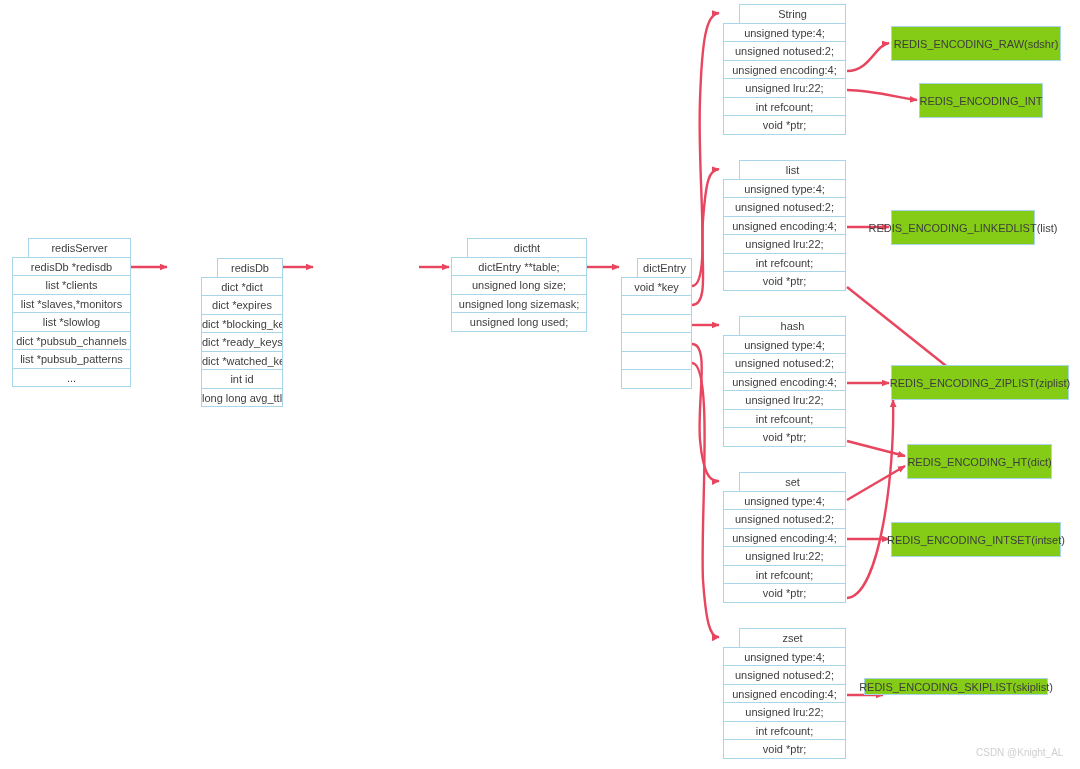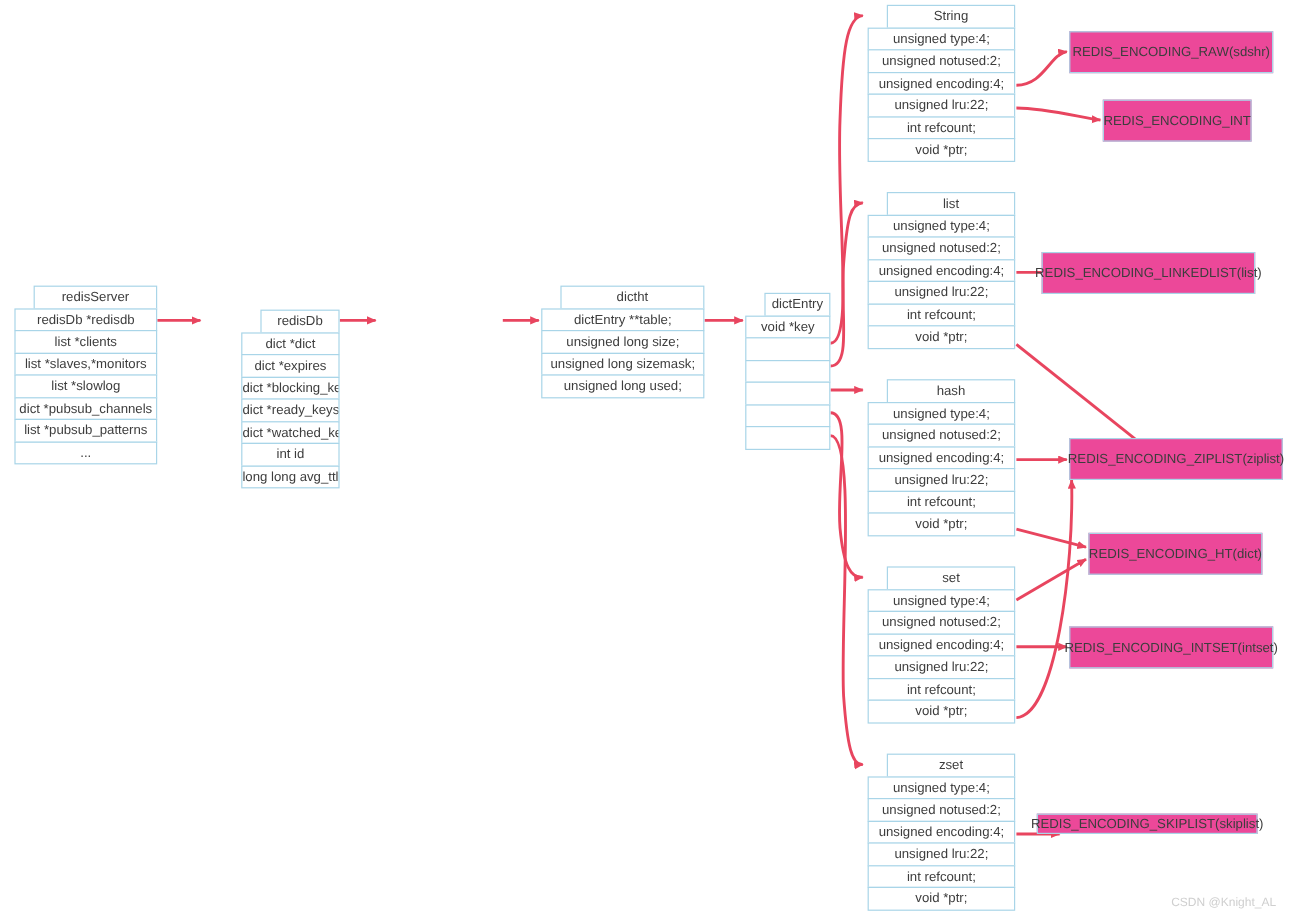--- a/index.html
+++ b/index.html
@@ -24,21 +24,21 @@
     white-space:nowrap;
     overflow:hidden;
     margin-top:-1px;
   }
   .row:first-child{margin-top:0;}
   .row.head{font-weight:normal;margin-left:16px;}
 
   .encbox{
     position:absolute;box-sizing:border-box;
     border:1px solid #a9d5e8;
-    background:#ec4899;
+    background:#84cc16;
     font-size:11px;
     color:#3d3d3d;
     display:flex;align-items:center;justify-content:center;
     white-space:nowrap;
   }
 
   .watermark{
     position:absolute;
     font-size:10px;
     color:#cfcfcf;
@@ -110,21 +110,21 @@
 
 
   <div class="struct" style="left:451px;top:238px;width:136px;">
     <div class="row head">dictht</div>
     <div class="row">dictEntry **table;</div>
     <div class="row">unsigned long size;</div>
     <div class="row">unsigned long sizemask;</div>
     <div class="row">unsigned long used;</div>
   </div>
 
-  <div class="struct" style="left:621px;top:244px;width:71px;">
+  <div class="struct" style="left:621px;top:258px;width:71px;">
     <div class="row head">dictEntry</div>
     <div class="row">void *key</div>
     <div class="row"></div>
     <div class="row"></div>
     <div class="row"></div>
     <div class="row"></div>
     <div class="row"></div>
   </div>
 
   <div class="struct" style="left:723px;top:4px;width:123px;">
@@ -172,21 +172,21 @@
     <div class="row">unsigned type:4;</div>
     <div class="row">unsigned notused:2;</div>
     <div class="row">unsigned encoding:4;</div>
     <div class="row">unsigned lru:22;</div>
     <div class="row">int refcount;</div>
     <div class="row">void *ptr;</div>
   </div>
 
   <div class="encbox" style="left:891px;top:26px;width:170px;height:35px;">REDIS_ENCODING_RAW(sdshr)</div>
   <div class="encbox" style="left:919px;top:83px;width:124px;height:35px;">REDIS_ENCODING_INT</div>
-  <div class="encbox" style="left:868px;top:210px;width:178px;height:35px;">REDIS_ENCODING_LINKEDLIST(list)</div>
+  <div class="encbox" style="left:891px;top:210px;width:144px;height:35px;">REDIS_ENCODING_LINKEDLIST(list)</div>
   <div class="encbox" style="left:891px;top:365px;width:178px;height:35px;">REDIS_ENCODING_ZIPLIST(ziplist)</div>
   <div class="encbox" style="left:907px;top:444px;width:145px;height:35px;">REDIS_ENCODING_HT(dict)</div>
   <div class="encbox" style="left:891px;top:522px;width:170px;height:35px;">REDIS_ENCODING_INTSET(intset)</div>
   <div class="encbox" style="left:864px;top:678px;width:184px;height:17px;">REDIS_ENCODING_SKIPLIST(skiplist)</div>
 
   <div class="watermark" style="left:976px;top:747px;">CSDN @Knight_AL</div>
 
 </div>
 
 </body></html>

